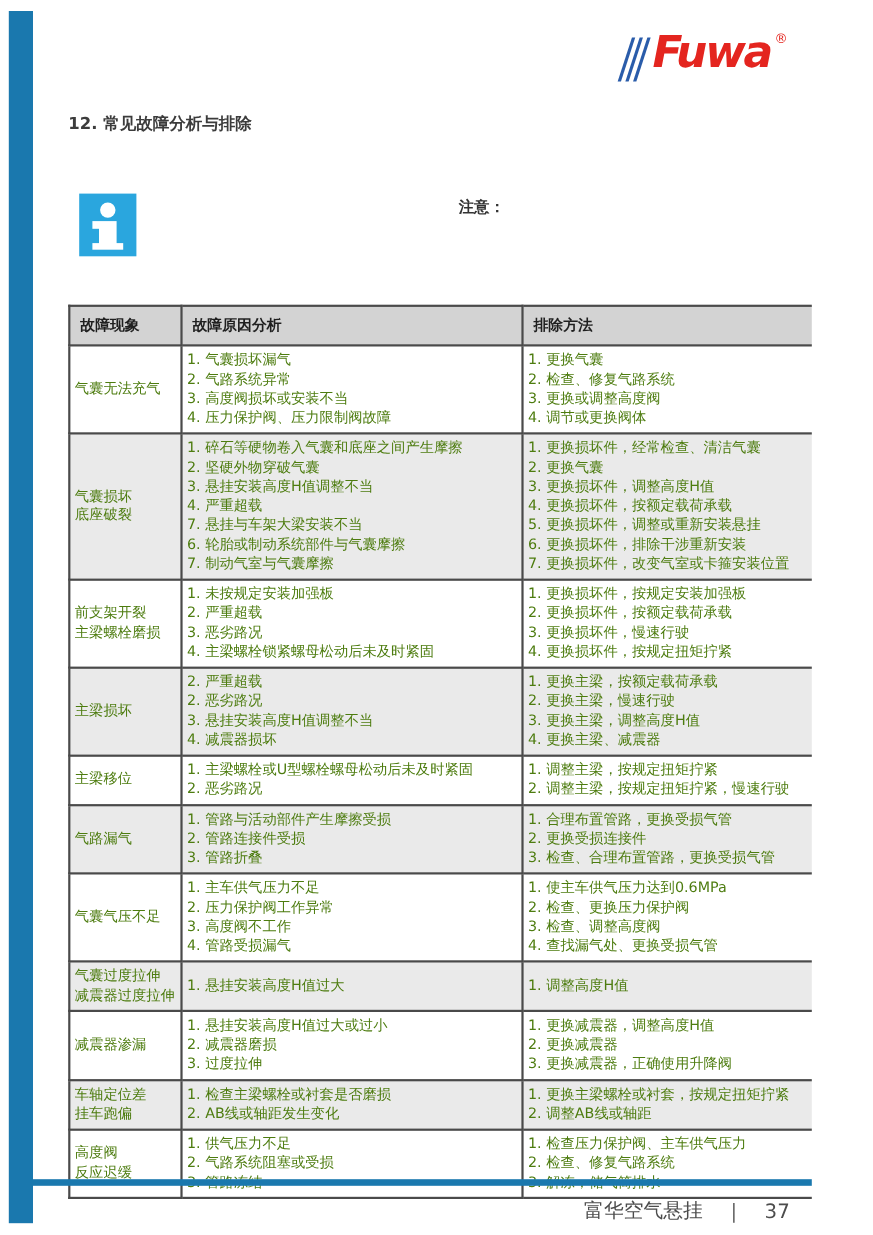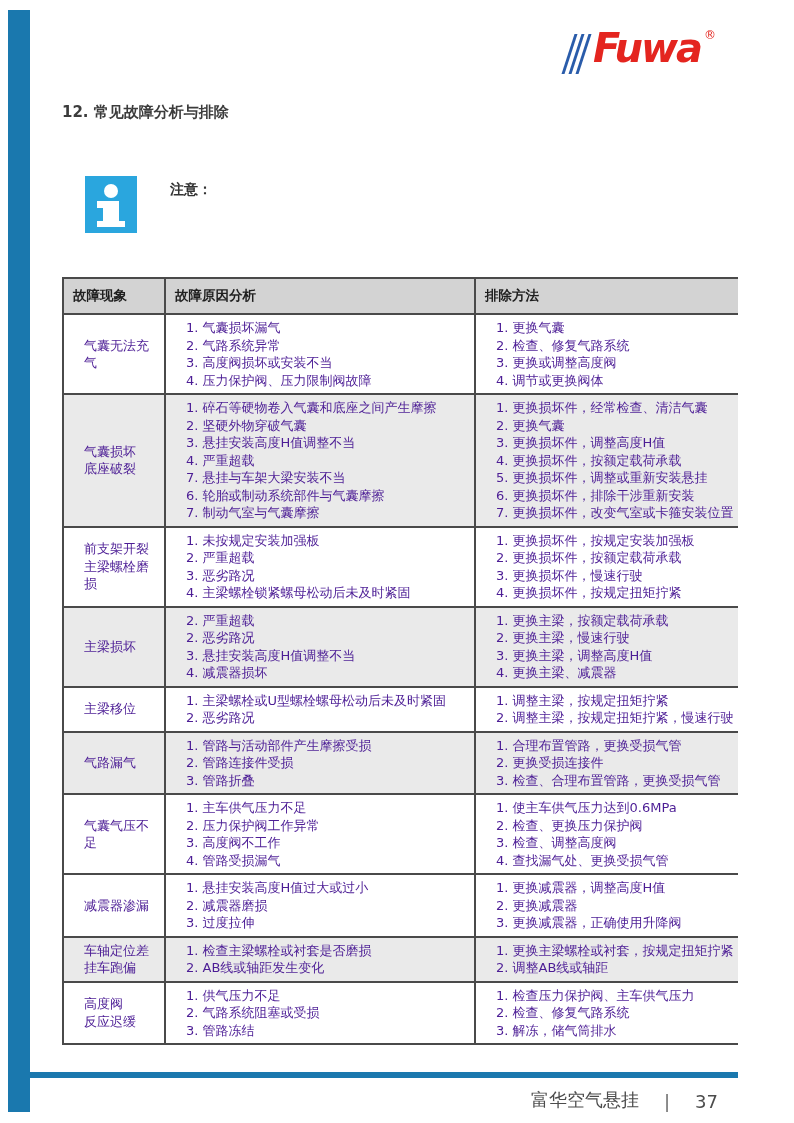--- a/index.html
+++ b/index.html
@@ -10,35 +10,35 @@
   .accent-bar{position:absolute;left:8px;top:10px;width:22px;height:1102px;background:#1a78ae;}
   
   .logo{position:absolute;top:28px;right:22px;height:52px;display:flex;align-items:flex-start;}
   .logo-slashes{display:flex;margin-top:6px;margin-right:4px;}
   .logo-slash{width:3px;height:40px;background:#2a5caa;transform:skewX(-18deg);margin-right:4px;}
   .logo-word{font-size:40px;font-weight:bold;font-style:italic;color:#e4251f;letter-spacing:-2px;line-height:1;}
   .logo-reg{font-size:12px;color:#e4251f;margin-left:3px;margin-top:0px;}
   
   .title{position:absolute;left:62px;top:103px;font-size:15px;font-weight:bold;color:#3c3c3c;}
   
-  .note{position:absolute;left:85px;top:176px;display:flex;}
+  .note{position:absolute;left:72px;top:176px;display:flex;text-align:center;}
   .note-icon{width:52px;height:57px;background:#2aa6de;position:relative;flex:none;}
   .note-icon .dot{position:absolute;left:19px;top:8px;width:14px;height:14px;border-radius:50%;background:#ffffff;}
   .note-icon .stem{position:absolute;left:18px;top:25px;width:16px;height:22px;background:#ffffff;}
   .note-icon .stem-tick{position:absolute;left:12px;top:25px;width:6px;height:7px;background:#ffffff;}
   .note-icon .base{position:absolute;left:12px;top:45px;width:28px;height:6px;background:#ffffff;}
   .note-body{margin-left:33px;margin-top:2px;width:562px;font-size:14px;font-weight:bold;color:#333333;line-height:22px;}
   
   .fault-table{position:absolute;left:62px;top:277px;width:684px;border-collapse:collapse;table-layout:fixed;}
   .fault-table col.c1{width:102px;}
   .fault-table col.c2{width:310px;}
   .fault-table col.c3{width:272px;}
   .fault-table th,.fault-table td{border:2px solid #4a4a4a;vertical-align:middle;text-align:left;}
   .fault-table th{background:#d3d3d3;font-size:13.5px;font-weight:bold;color:#1f1f1f;padding:8px 4px 8px 9px;}
-  .fault-table td{font-size:13px;color:#4c1d95;padding:4px 4px 4px 20px;line-height:17.5px;}
+  .fault-table td{font-size:13px;color:#4d7c0f;padding:4px 4px 4px 4px;line-height:17.5px;}
   .fault-table tr.alt td{background:#eaeaea;}
   
   .footer-line{position:absolute;left:30px;top:1072px;width:760px;height:6px;background:#1a78ae;}
   .footer-text{position:absolute;right:20px;top:1088px;font-size:18px;color:#4c4c4c;display:flex;align-items:flex-end;gap:25px;}
   .footer-text .sep{color:#6a6a6a;}
 </style>
 </head>
 <body>
 
 <div class="page">
@@ -197,20 +197,32 @@
             <div>3. 高度阀不工作</div>
             <div>4. 管路受损漏气</div>
           </td>
           <td>
             <div>1. 使主车供气压力达到0.6MPa</div>
             <div>2. 检查、更换压力保护阀</div>
             <div>3. 检查、调整高度阀</div>
             <div>4. 查找漏气处、更换受损气管</div>
           </td>
         </tr>
+        <tr class="alt">
+          <td>
+            <div>气囊过度拉伸</div>
+            <div>减震器过度拉伸</div>
+          </td>
+          <td>
+            <div>1. 悬挂安装高度H值过大</div>
+          </td>
+          <td>
+            <div>1. 调整高度H值</div>
+          </td>
+        </tr>
         <tr>
           <td>
             <div>减震器渗漏</div>
           </td>
           <td>
             <div>1. 悬挂安装高度H值过大或过小</div>
             <div>2. 减震器磨损</div>
             <div>3. 过度拉伸</div>
           </td>
           <td>

